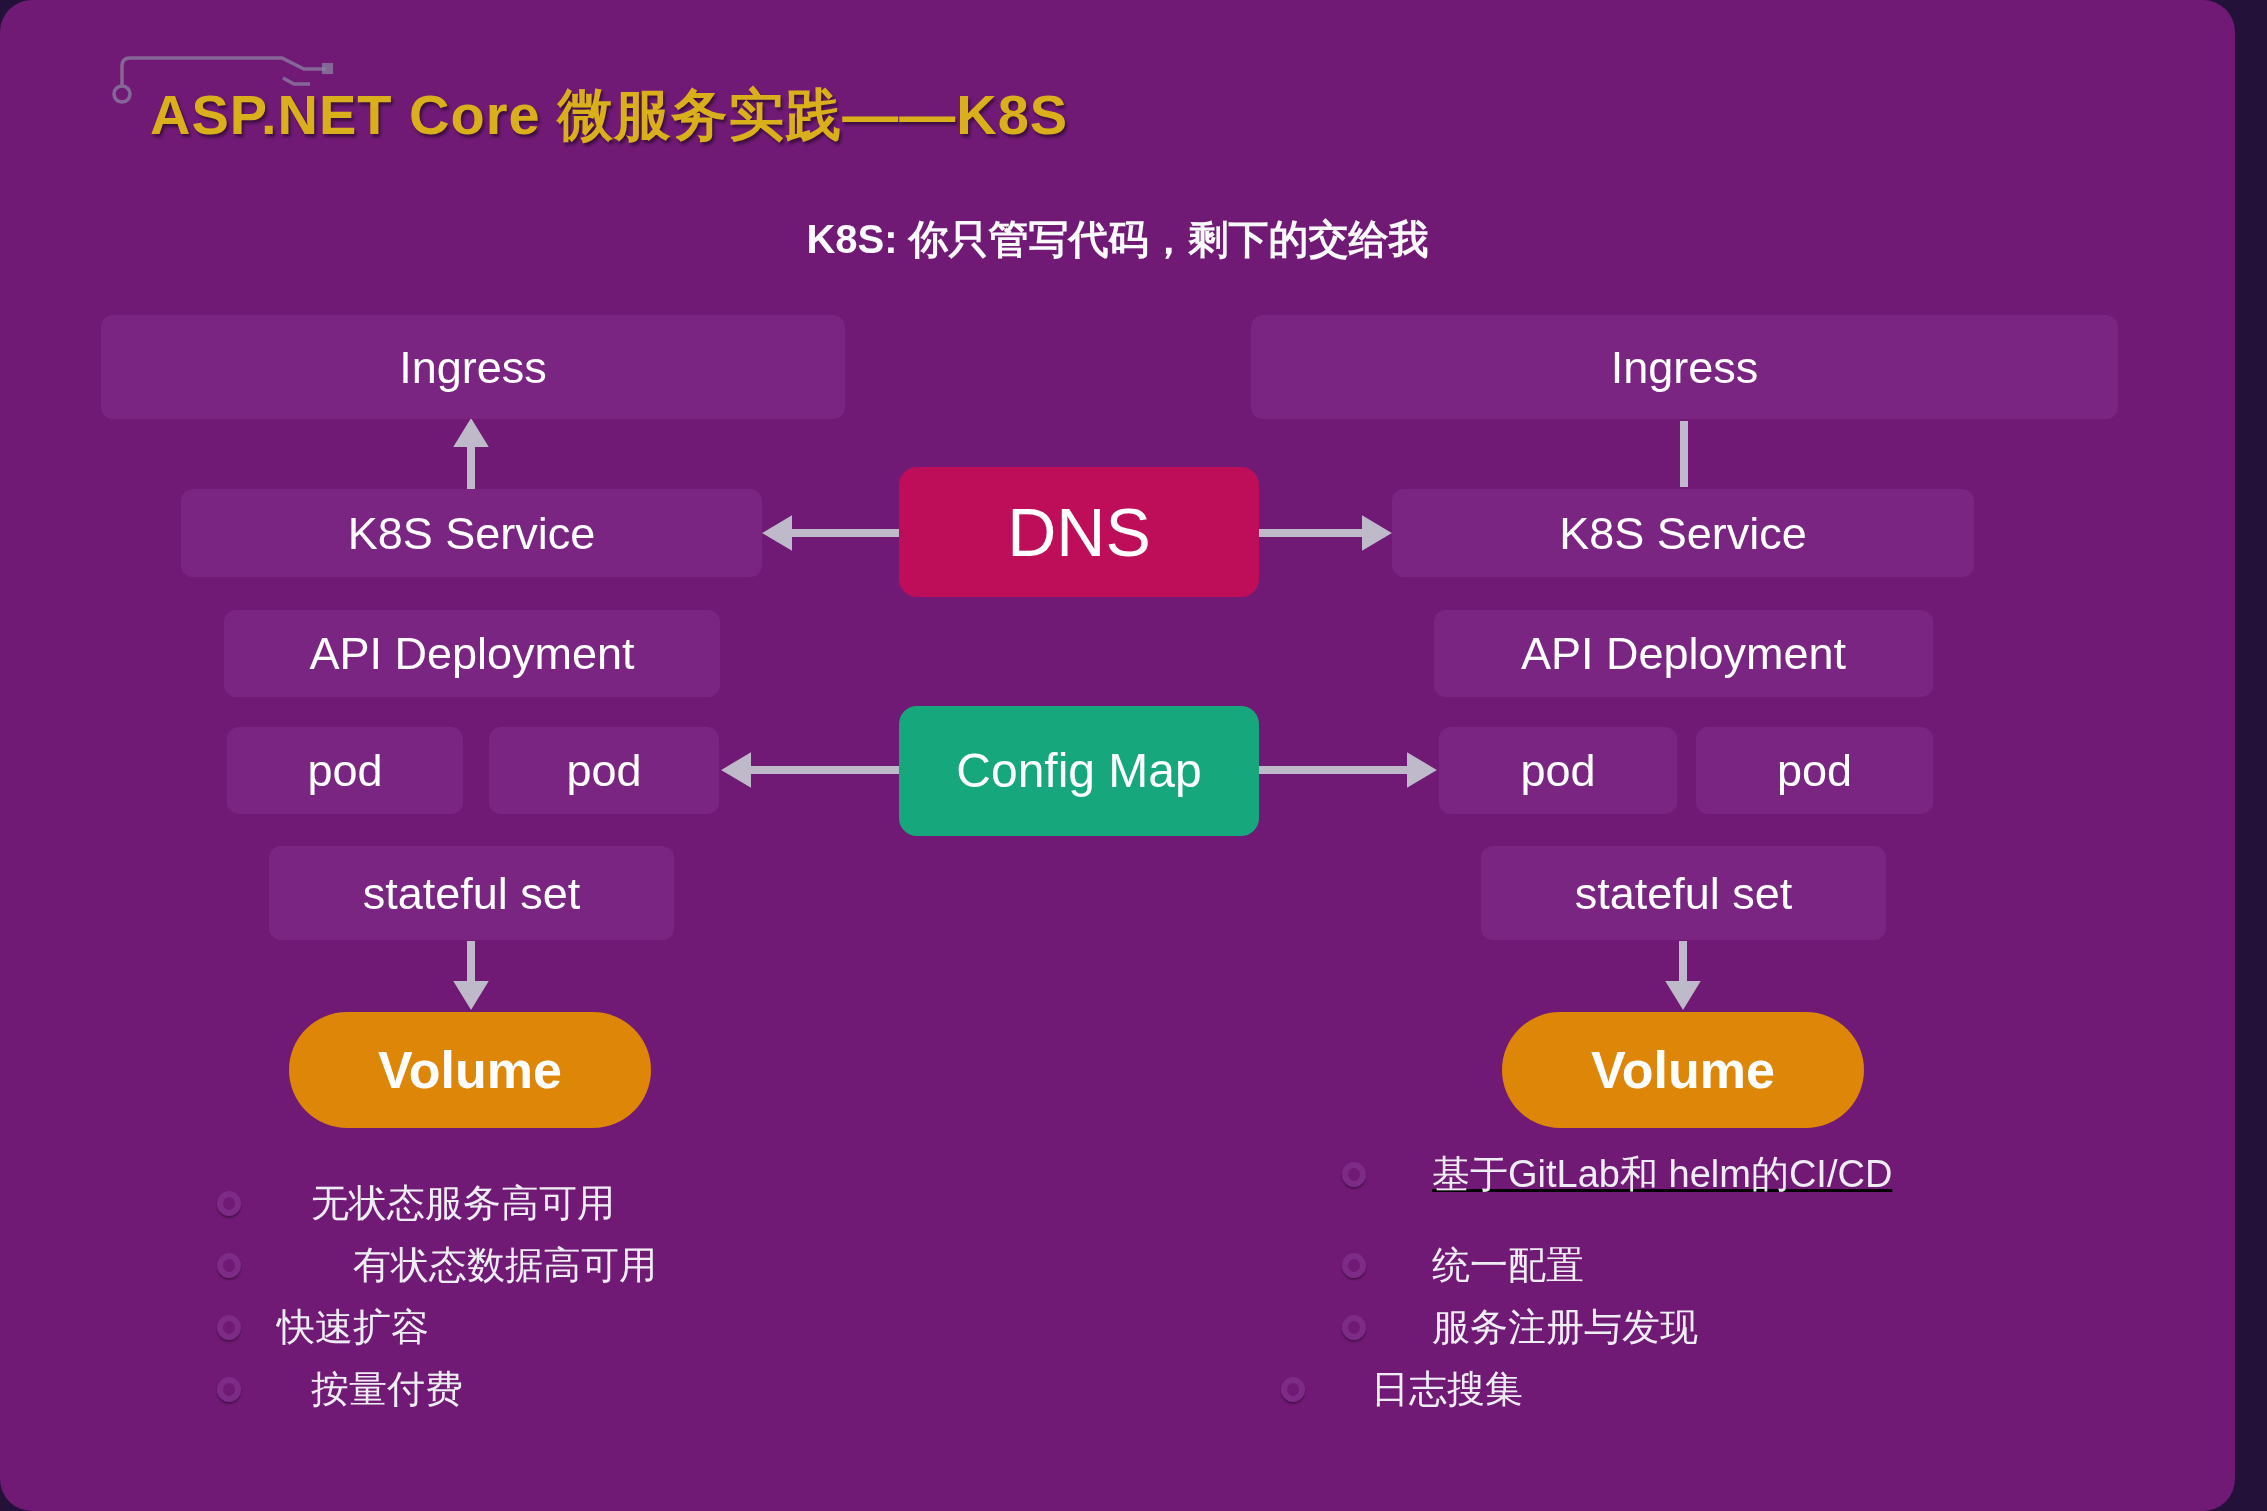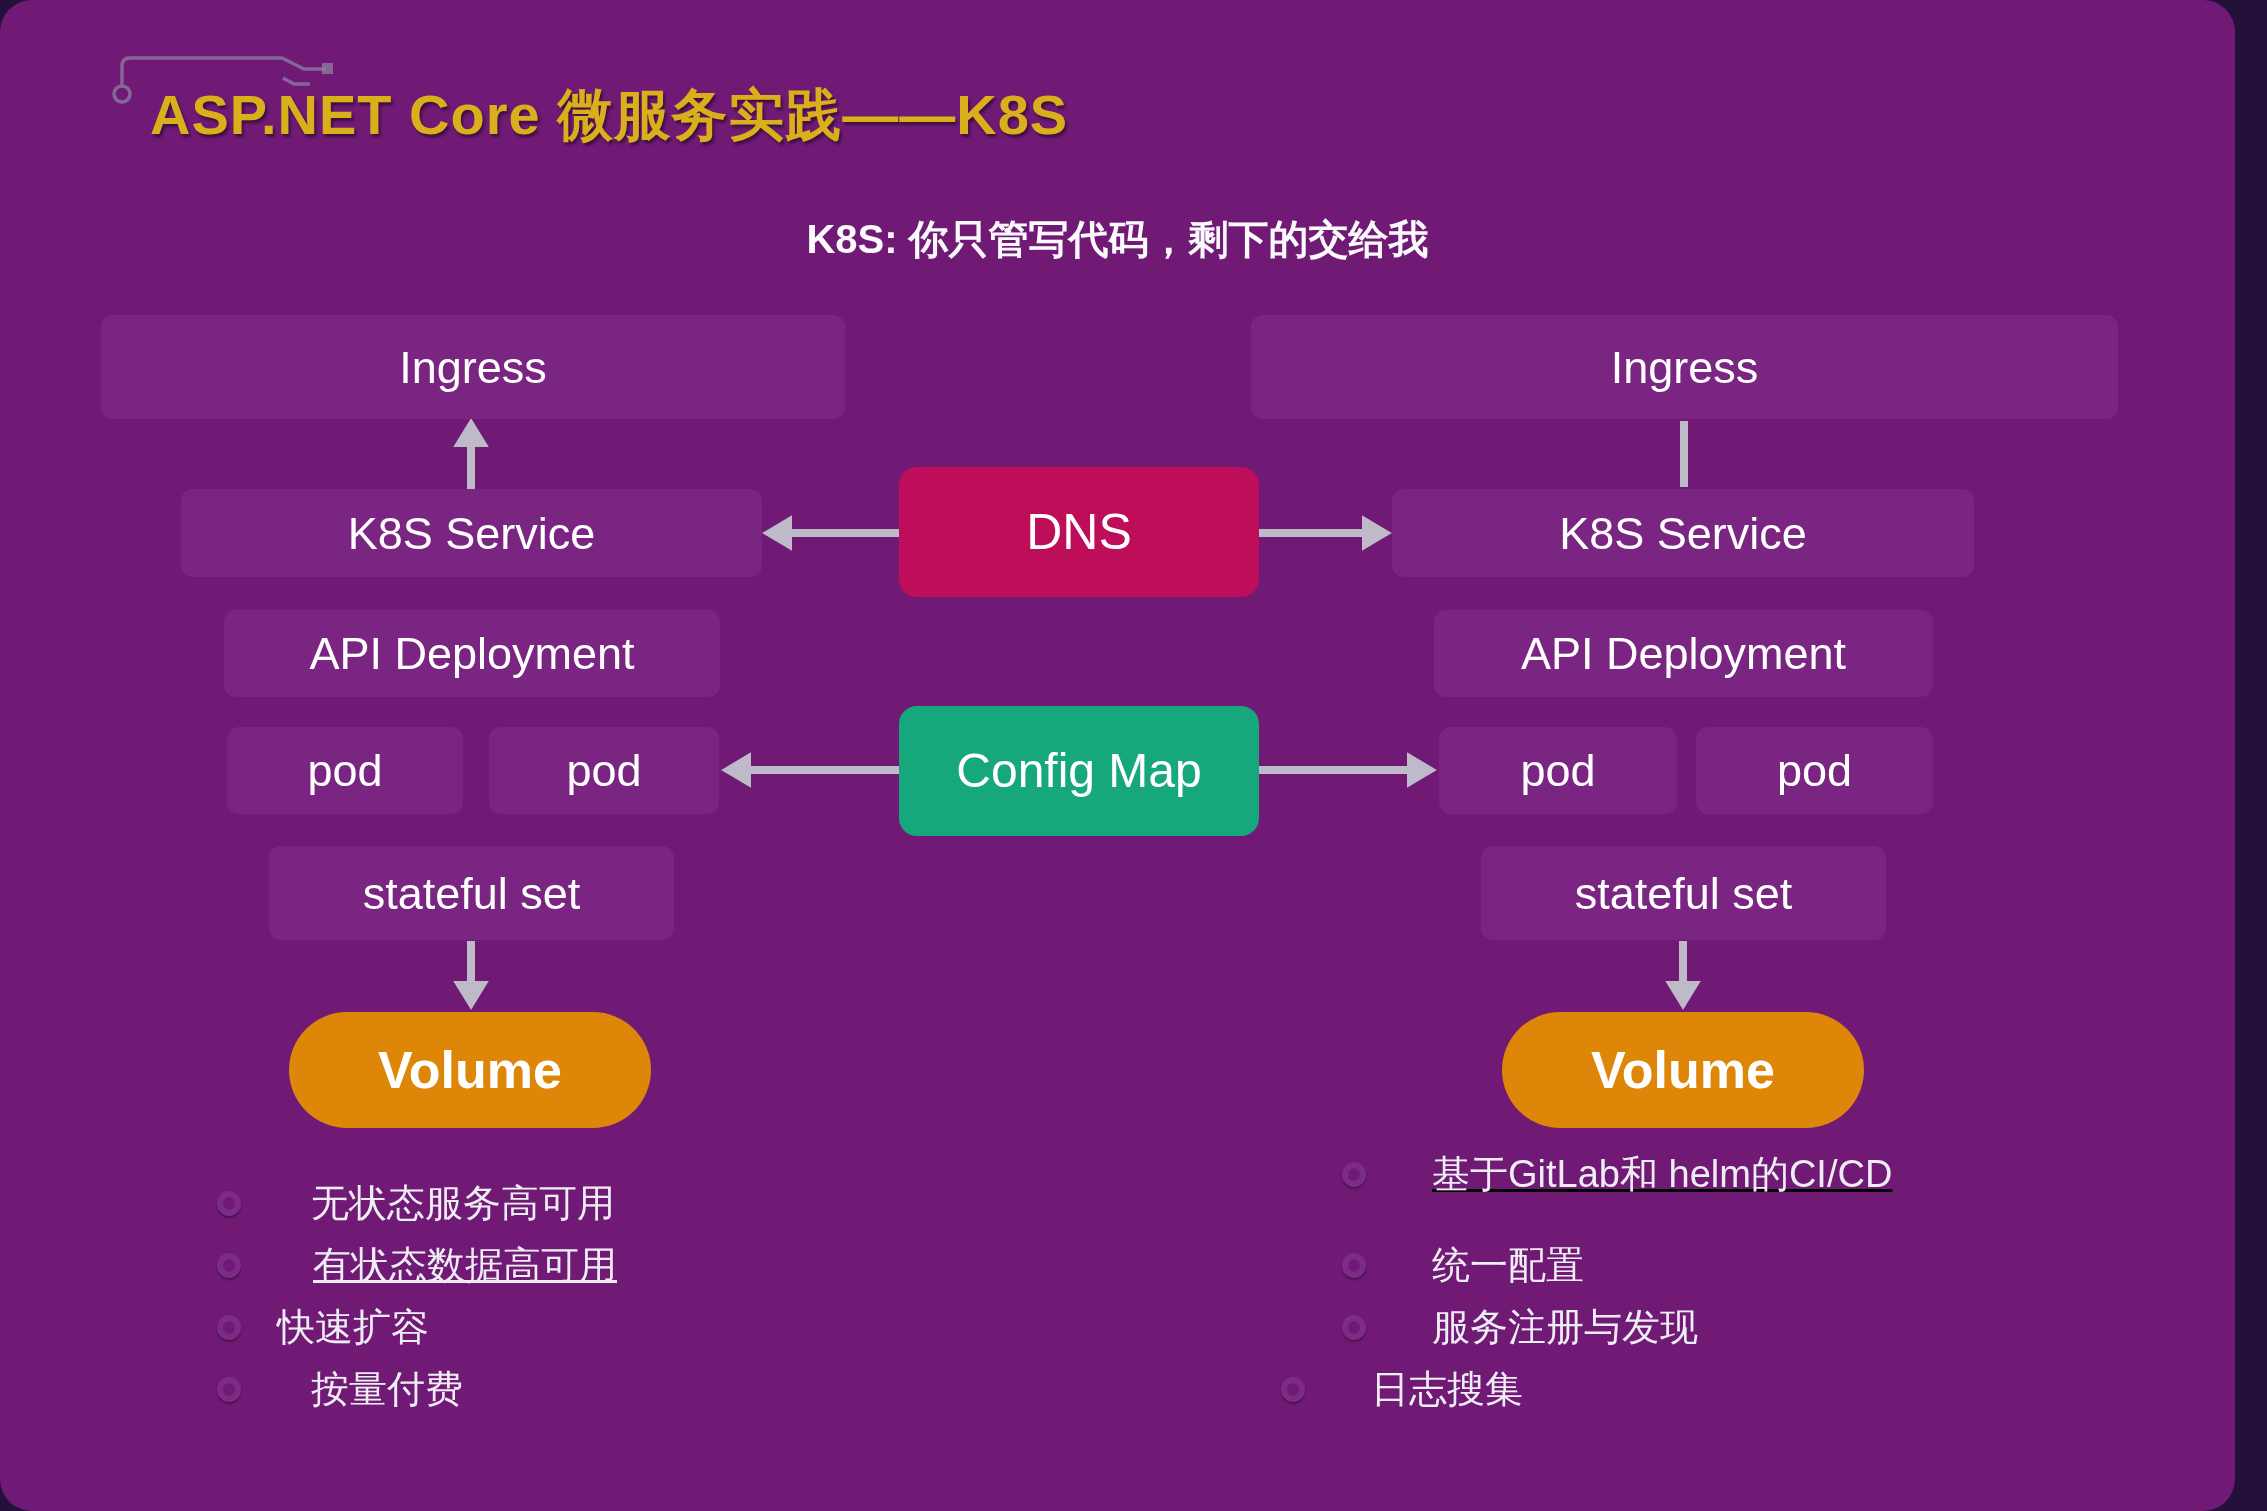--- a/index.html
+++ b/index.html
@@ -19,21 +19,21 @@
   .box {
     position: absolute;
     display: flex;
     align-items: center;
     justify-content: center;
     color: #ffffff;
     text-align: center;
     line-height: 1;
   }
   .purple  { background: #7B2583; border-radius: 12px; font-size: 45px; }
-  .crimson { background: #BF0E59; border-radius: 18px; font-size: 50px; }
+  .crimson { background: #BF0E59; border-radius: 18px; font-size: 68px; }
   .teal    { background: #16A87C; border-radius: 18px; font-size: 48px; }
   .orange  { background: #DD8607; border-radius: 60px; font-size: 52px; font-weight: bold; }
   #title {
     position: absolute;
     left: 150px; top: 78px;
     font-size: 56px;
     font-weight: bold;
     color: #D9AF1C;
     text-shadow: 2px 3px 3px rgba(0,0,0,0.45);
     letter-spacing: 1px;
@@ -153,21 +153,21 @@
   <div class="box purple" style="left:1696px; top:727px;  width:237px; height:87px;">pod</div>
   <div class="box purple" style="left:1481px; top:846px;  width:405px; height:94px;">stateful set</div>
   <div class="box orange" style="left:1502px; top:1012px; width:362px; height:116px;">Volume</div>
 
   <div class="bullet-row" style="left:217px; top:1179px;">
     <span class="ring"></span>
     <span class="bullet-text" style="margin-left:70px;">无状态服务高可用</span>
   </div>
   <div class="bullet-row" style="left:217px; top:1241px;">
     <span class="ring"></span>
-    <span class="bullet-text" style="margin-left:72px;text-decoration:underline;">有状态数据高可用</span>
+    <span class="bullet-text" style="margin-left:112px;">有状态数据高可用</span>
   </div>
   <div class="bullet-row" style="left:217px; top:1303px;">
     <span class="ring"></span>
     <span class="bullet-text" style="margin-left:36px;">快速扩容</span>
   </div>
   <div class="bullet-row" style="left:217px; top:1365px;">
     <span class="ring"></span>
     <span class="bullet-text" style="margin-left:70px;">按量付费</span>
   </div>
 

